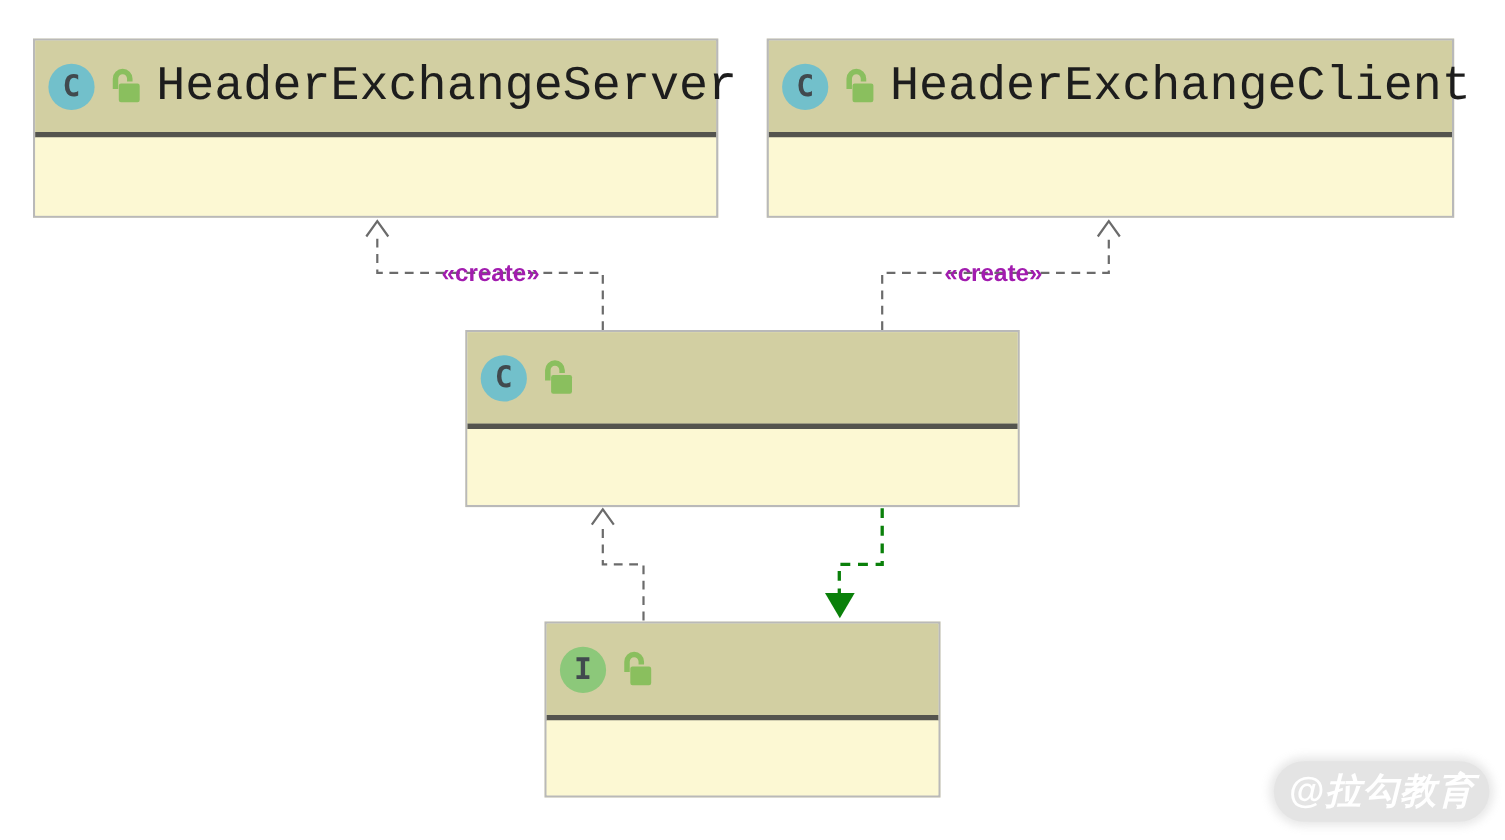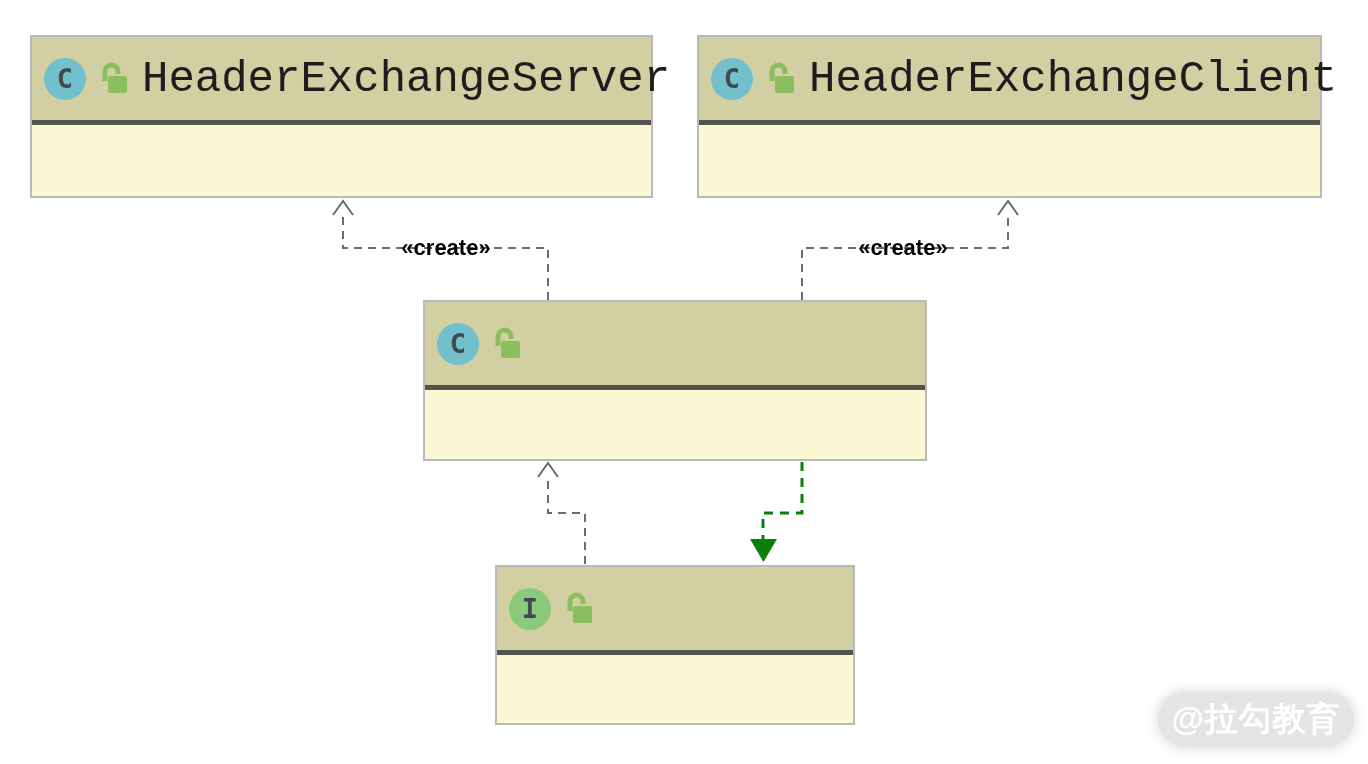--- a/index.html
+++ b/index.html
@@ -41,29 +41,29 @@
   
   .edges{position:absolute;left:0;top:0;width:1368px;height:764px;pointer-events:none;}
   .dash-gray{fill:none;stroke:#6b6b6b;stroke-width:2;stroke-dasharray:8 6;}
   .chev{fill:none;stroke:#6b6b6b;stroke-width:2;}
   .dash-green{fill:none;stroke:#0a800a;stroke-width:3;stroke-dasharray:9 7;}
   .tri{fill:#0a800a;stroke:none;}
 
   .edge-label{
     position:absolute;transform:translate(-50%,-50%);
     font-family:"Liberation Sans",sans-serif;
-    font-size:22px;font-weight:600;color:#000000;white-space:nowrap;
+    font-size:22px;font-weight:600;color:#a21caf;white-space:nowrap;
   }
 
   .watermark{
     position:absolute;left:1158px;top:692px;width:196px;height:55px;
     border-radius:28px;background:#e4e4e4;
     box-shadow:0 0 8px 4px rgba(228,228,228,0.85);
     display:flex;align-items:center;justify-content:center;
-    color:#ffffff;font-size:33px;font-weight:600;letter-spacing:1px;
+    color:#ffffff;font-size:33px;font-weight:600;letter-spacing:1px;font-style:italic;
   }
 </style>
 </head>
 <body>
 
 <div class="canvas">
 
   <div class="uml-box" style="left:30px;top:35px;width:623px;height:163px;">
     <div class="box-header">
       <span class="badge badge-class">C</span>

